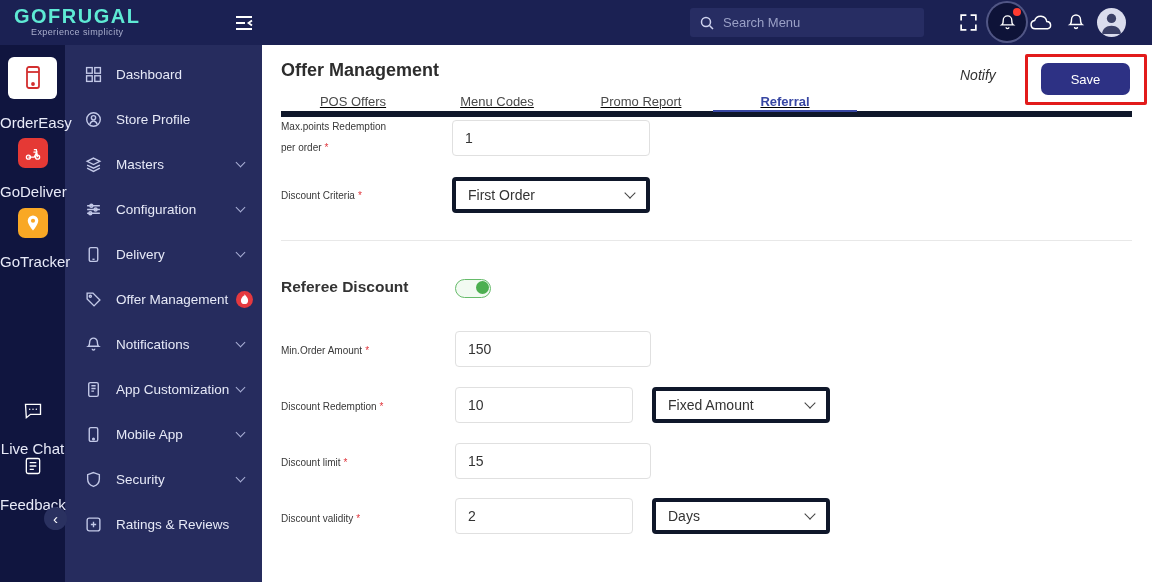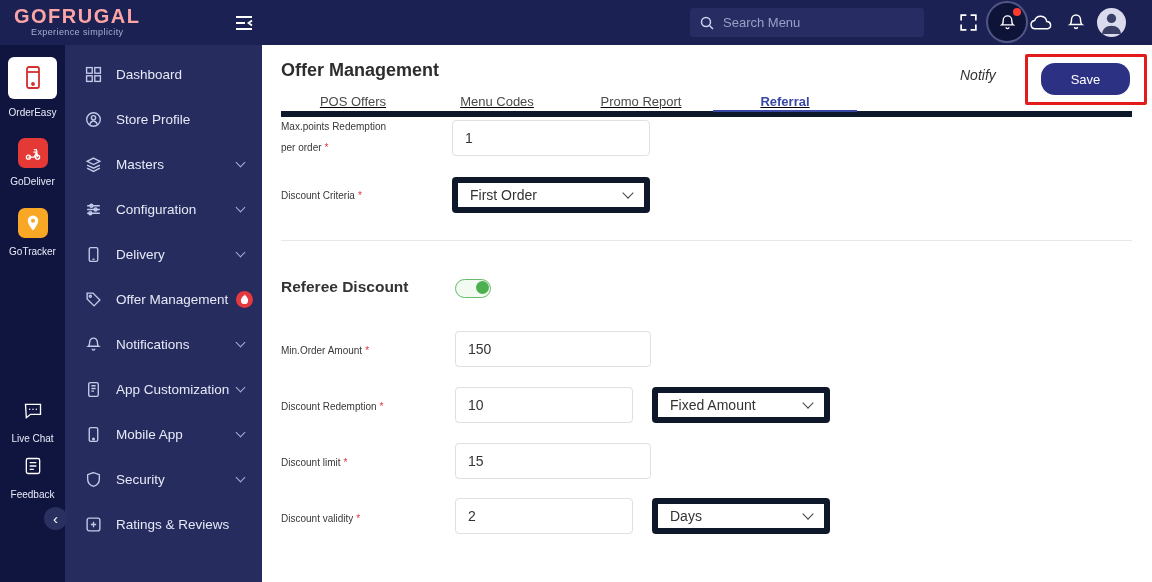--- a/index.html
+++ b/index.html
@@ -3,65 +3,65 @@
 <meta charset="utf-8">
 <style>
   * { margin:0; padding:0; box-sizing:border-box; }
   html,body { width:1152px; height:582px; overflow:hidden; background:#fff;
     font-family:"Liberation Sans", sans-serif; }
   .stage { position:relative; width:1152px; height:582px; }
 
   
   .topbar { position:absolute; top:0; left:0; width:1152px; height:45px; background:#1b2153; z-index:5; }
   .logo-block { position:absolute; left:14px; top:5px; text-align:center; }
-  .logo { color:#fca5a5; font-size:20px; font-weight:700; letter-spacing:1.5px; line-height:22px; }
+  .logo { color:#5eead4; font-size:20px; font-weight:700; letter-spacing:1.5px; line-height:22px; }
   .tagline { color:#a9aecd; font-size:9px; letter-spacing:.4px; margin-top:0; }
   .fold-icon { position:absolute; left:232px; top:11px; width:24px; height:24px; cursor:pointer; }
   .searchbox { position:absolute; left:690px; top:8px; width:234px; height:29px; background:#272d63; border-radius:3px; display:flex; align-items:center; }
   .searchbox svg { margin-left:9px; flex-shrink:0; }
   .searchbox input { flex:1; background:transparent; border:none; outline:none; color:#d6d9ef; font-size:13px; padding:0 8px; font-family:"Liberation Sans", sans-serif; }
   .searchbox input::placeholder { color:#9aa0c6; }
   .tb-icon { position:absolute; cursor:pointer; }
   .notif-circle { position:absolute; left:988px; top:3px; width:38px; height:38px; border-radius:50%; background:#0e1338; box-shadow:0 0 0 2px rgba(125,132,175,.55); display:flex; align-items:center; justify-content:center; cursor:pointer; }
   .notif-dot { position:absolute; right:5px; top:5px; width:8px; height:8px; border-radius:50%; background:#ff3b30; }
   .avatar { position:absolute; left:1097px; top:8px; width:29px; height:29px; border-radius:50%; background:#dadced; display:flex; align-items:center; justify-content:center; cursor:pointer; overflow:hidden; }
 
   
   .rail { position:absolute; left:0; top:45px; width:65px; height:537px; background:#10153f; z-index:4; }
   .rail-item { position:absolute; width:65px; text-align:center; cursor:pointer; }
-  .rail-label { color:#e8eaf8; font-size:10px; margin-top:8px; }
+  .rail-label { color:#e8eaf8; font-size:15px; margin-top:15px; }
   .oe-card { width:49px; height:42px; background:#fff; border-radius:6px; margin:0 auto; display:flex; align-items:center; justify-content:center; }
   .app-sq { width:30px; height:30px; border-radius:7px; margin:0 auto; display:flex; align-items:center; justify-content:center; }
   .sq-red { background:#e53935; }
   .sq-org { background:#f9a825; }
   .collapse-chip { position:absolute; left:44px; top:462px; width:23px; height:23px; border-radius:50%; background:#2a3160; color:#fff; font-size:15px; display:flex; align-items:center; justify-content:center; cursor:pointer; z-index:6; }
 
   
   .sidebar { position:absolute; left:65px; top:45px; width:197px; height:537px; background:#262c5e; padding-top:7px; z-index:3; overflow:hidden; }
   .sitem { position:relative; display:flex; align-items:center; height:45px; padding:0 14px 0 20px; color:#e6e9f7; font-size:13.5px; cursor:pointer; }
   .sitem .slabel { margin-left:14px; white-space:nowrap; }
   .sicon { width:17px; height:17px; stroke:#c3c9e8; fill:none; stroke-width:1.3; flex-shrink:0; }
   .chev { position:absolute; right:18px; top:17px; width:7px; height:7px; border-right:1.6px solid #aab0d6; border-bottom:1.6px solid #aab0d6; transform:rotate(45deg); }
   .obadge { width:17px; height:17px; border-radius:50%; background:#e5393f; margin-left:8px; display:flex; align-items:center; justify-content:center; flex-shrink:0; }
 
   
   .main { position:absolute; left:262px; top:45px; width:890px; height:537px; background:#fff; }
   .page-title { position:absolute; left:19px; top:15px; font-size:18px; font-weight:600; color:#2d2d2d; }
   .notify { position:absolute; left:698px; top:22px; font-size:14px; color:#333; cursor:pointer;font-style:italic; }
   .save-annotation { position:absolute; left:763px; top:9px; width:122px; height:51px; border:3px solid #e21b1b; border-radius:2px; pointer-events:none; z-index:9; }
-  .save-btn { position:absolute; left:779px; top:18px; width:89px; height:32px; background:#2d3184; color:#fff; font-size:13px; border:none; border-radius:14px; cursor:pointer; font-family:"Liberation Sans", sans-serif; }
+  .save-btn { position:absolute; left:779px; top:18px; width:89px; height:32px; background:#2d3184; color:#fff; font-size:13px; border:none; border-radius:7px; cursor:pointer; font-family:"Liberation Sans", sans-serif; }
 
   .tabs-row { position:absolute; left:19px; top:45px; width:851px; height:27px; border-bottom:6px solid #0f172a; display:flex;text-decoration:underline; }
   .tab { width:144px; text-align:center; font-size:13px; color:#4a4a4a; cursor:pointer; line-height:24px; }
   .tab.active { color:#3847a3; font-weight:700; border-bottom:2px solid #3847a3; margin-bottom:-1px; }
 
   .flabel { position:absolute; font-size:10px; color:#383838; line-height:21px; }
   .req { color:#e0353c; margin-left:3px; }
   .tinput { position:absolute; height:36px; border:1px solid #e0e0e0; border-radius:4px; padding:0 12px; font-size:14px; color:#333; background:#fff; outline:none; font-family:"Liberation Sans", sans-serif; }
-  .tselect { position:absolute; height:36px; border:6px solid #0f172a; border-radius:4px; padding:0 12px; font-size:14px; color:#333; background:#fff; display:flex; align-items:center; justify-content:space-between; cursor:pointer; }
+  .tselect { position:absolute; height:36px; border:4px solid #0f172a; border-radius:4px; padding:0 12px; font-size:14px; color:#333; background:#fff; display:flex; align-items:center; justify-content:space-between; cursor:pointer; }
   .selchev { width:8px; height:8px; border-right:1.7px solid #444; border-bottom:1.7px solid #444; transform:rotate(45deg); margin-top:-4px; }
   .divider { position:absolute; left:19px; top:195px; width:851px; height:1px; background:#e8e8e8; }
   .section-head { position:absolute; left:19px; top:233px; font-size:15.5px; font-weight:700; color:#333; }
   .toggle { position:absolute; left:193px; top:234px; width:36px; height:19px; border:1.5px solid #66bb6a; border-radius:10px; background:#f2faf2; cursor:pointer; }
   .toggle::after { content:''; position:absolute; right:1px; top:1px; width:13px; height:13px; border-radius:50%; background:#4caf50; }
 </style>
 </head>
 <body>
 
 <div class="stage">

